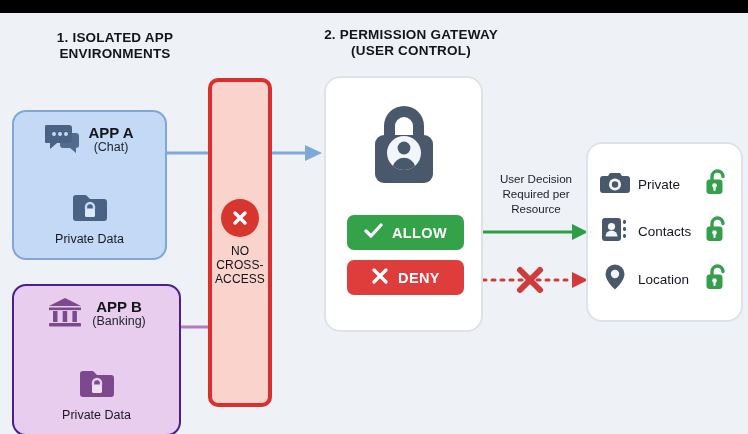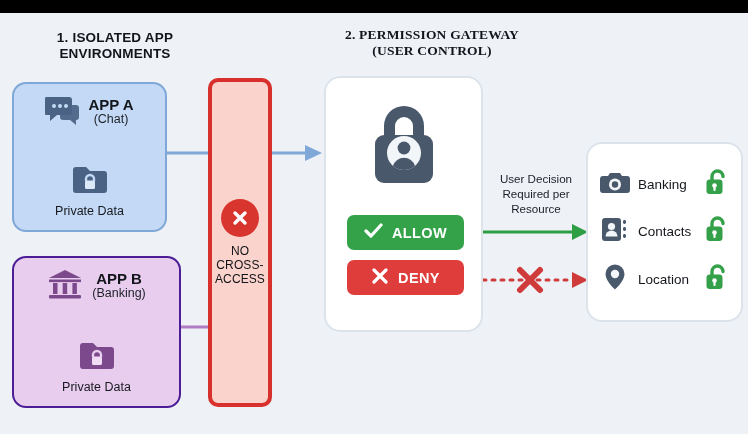--- a/index.html
+++ b/index.html
@@ -19,28 +19,29 @@
     position:absolute;
     text-align:center;
     font-weight:bold;
     color:#12151a;
     line-height:1.18;
     letter-spacing:.2px;
     white-space:pre-line;
     padding-left:20px;
   }
   #head-1{left:0px;  top:30px; width:190px; font-size:13.5px;}
-  #head-2{left:314px;top:27px; width:196px; font-size:13.5px;font-family:Liberation Serif, serif;}
+  #head-2{left:293px;top:27px; width:196px; font-size:13.5px;}
   #head-3{left:580px;top:90px; width:168px; font-size:13.5px;}
 
   
   .appcard{
     position:absolute;
     border-radius:14px;
     box-sizing:border-box;
+    margin-top:28px;
   }
   #app-a{left:12px;top:82px;width:155px;height:150px;
     background:#c3d9f5;border:2px solid #7fa8d8;}
   #app-b{left:12px;top:256px;width:169px;height:152px;
     background:#e9cdee;border:2px solid #4c1d95;}
 
   .app-top{position:absolute;left:0;top:10px;width:100%;
     display:flex;align-items:center;justify-content:center;gap:9px;}
   .app-name{font-weight:bold;font-size:15px;color:#13161b;line-height:1.05;}
   .app-sub{font-size:12.5px;color:#1d2127;line-height:1.2;text-align:center;}
@@ -246,21 +247,21 @@
   <div id="resources">
 
     <div class="res-row">
       <span>
         <svg width="30" height="26" viewBox="0 0 30 26">
           <path d="M10 3 h10 l2 3 h5 a3 3 0 0 1 3 3 v11 a3 3 0 0 1 -3 3 h-24 a3 3 0 0 1 -3 -3 v-11 a3 3 0 0 1 3 -3 h5 z" fill="#49586b"></path>
           <circle cx="15" cy="14.5" r="6" fill="#f3f6f9"></circle>
           <circle cx="15" cy="14.5" r="3.2" fill="#49586b"></circle>
         </svg>
       </span>
-      <span class="res-label">Banking</span>
+      <span class="res-label">Private</span>
       <span>
         <svg width="24" height="27" viewBox="0 0 24 27">
           <path d="M7 11 v-3.5 a5.5 5.5 0 0 1 11 0" stroke="#35a04a" stroke-width="3.4" fill="none" stroke-linecap="round"></path>
           <rect x="1.5" y="10.5" width="16" height="14.5" rx="3.2" fill="#35a04a"></rect>
           <circle cx="9.5" cy="16.5" r="2.3" fill="#ffffff"></circle>
           <rect x="8.4" y="17" width="2.2" height="5" rx="1" fill="#ffffff"></rect>
         </svg>
       </span>
     </div>
 

